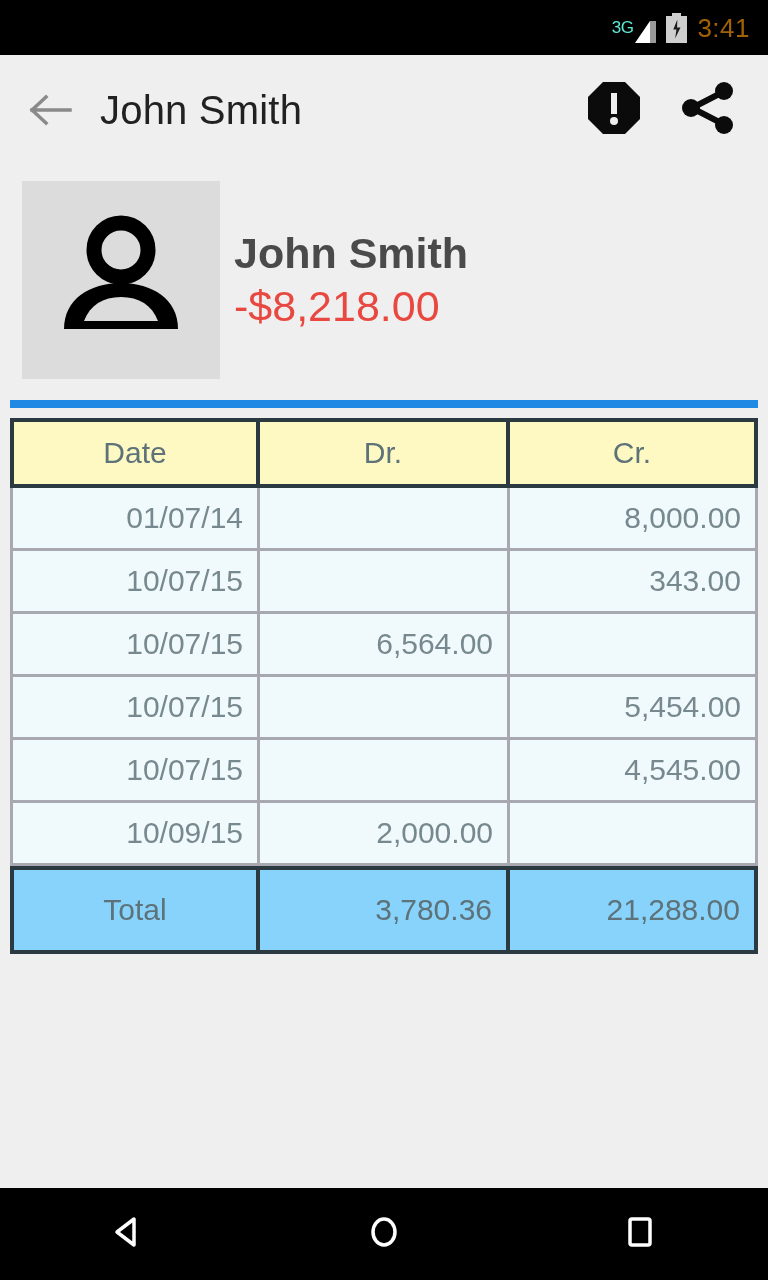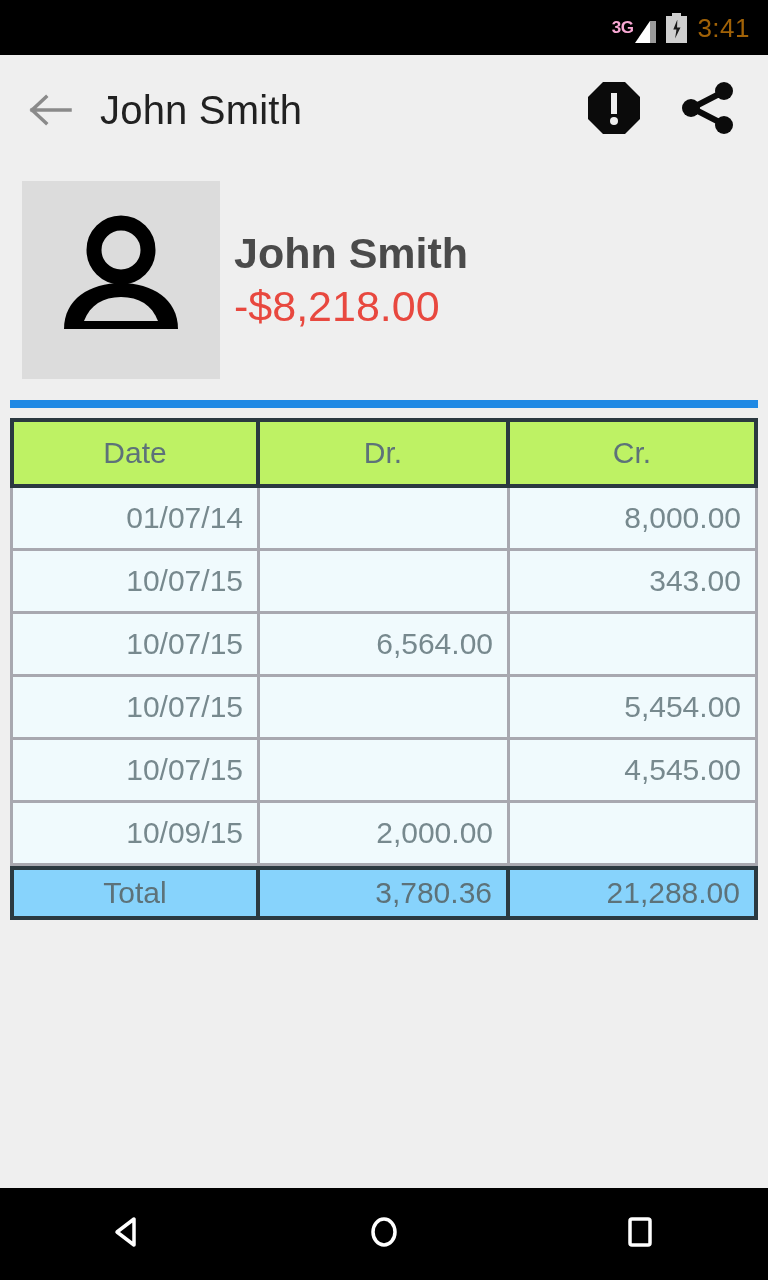--- a/index.html
+++ b/index.html
@@ -11,21 +11,21 @@
   }
   #phone { position:relative; width:768px; height:1280px; background:#EFEFEF; }
 
   
   .statusbar {
     position:absolute; top:0; left:0; width:768px; height:55px;
     background:#000; display:flex; align-items:center; justify-content:flex-end;
     padding-right:18px; gap:10px;
   }
   .sb-net { display:flex; align-items:flex-end; gap:1px; height:30px; }
-  .sb-3g { color:#f9a8d4; font-size:17px; font-weight:700; line-height:1; position:relative; top:-7px; letter-spacing:-0.5px;}
+  .sb-3g { color:#5eead4; font-size:17px; font-weight:400; line-height:1; position:relative; top:-7px; letter-spacing:-0.5px;}
   .sb-signal { width:22px; height:24px; position:relative; }
   .sb-signal .tri {
     position:absolute; right:6px; bottom:0; width:0; height:0;
     border-left:15px solid transparent; border-bottom:22px solid #fff;
   }
   .sb-signal .bar {
     position:absolute; right:0; bottom:0; width:6px; height:22px; background:#9a9a9a;
   }
   .sb-batt { position:relative; width:21px; height:30px; }
   .sb-batt .cap { position:absolute; top:0; left:6px; width:9px; height:4px; background:#cfcfcf; }
@@ -76,40 +76,40 @@
   
   .ledger {
     position:absolute; top:418px; left:10px; width:748px;
     border-collapse:separate; border-spacing:0;
   }
   .ledger td, .ledger th {
     height:63px; font-size:30px; font-weight:400; color:#77898E;
     padding:0 14px; line-height:1;
   }
   .ledger thead th {
-    background:#bef264; color:#5D7279; text-align:center; font-weight:400;
+    background:#fef9c3; color:#5D7279; text-align:center; font-weight:400;
     border-top:4px solid #2B3940; border-bottom:4px solid #2B3940;
     border-right:4px solid #2B3940; height:70px;
   }
   .ledger thead th:first-child { border-left:4px solid #2B3940; }
 
   .ledger tbody td {
     background:#F0FAFD; border-bottom:3px solid #A8A8B0; border-right:3px solid #A8A8B0;
   }
   .ledger tbody td:first-child { border-left:3px solid #A8A8B0; }
   .ledger tbody tr:first-child td { border-top:0; }
 
   .col-date { width:250px; text-align:right; }
   .col-dr   { width:250px; text-align:right; }
   .col-cr   { width:248px; text-align:right; }
 
   .ledger tfoot td {
     background:#87D3FC; color:#5D7279;
     border-top:4px solid #2B3940; border-bottom:4px solid #2B3940;
-    border-right:4px solid #2B3940; height:54px;
+    border-right:4px solid #2B3940; height:88px;
   }
   .ledger tfoot td:first-child { border-left:4px solid #2B3940; text-align:center; }
 
   
   .navbar {
     position:absolute; bottom:0; left:0; width:768px; height:92px;
     background:#000; display:flex; align-items:center; justify-content:space-around;
   }
   .nav-btn { width:140px; height:92px; display:flex; align-items:center; justify-content:center; }
 </style>

